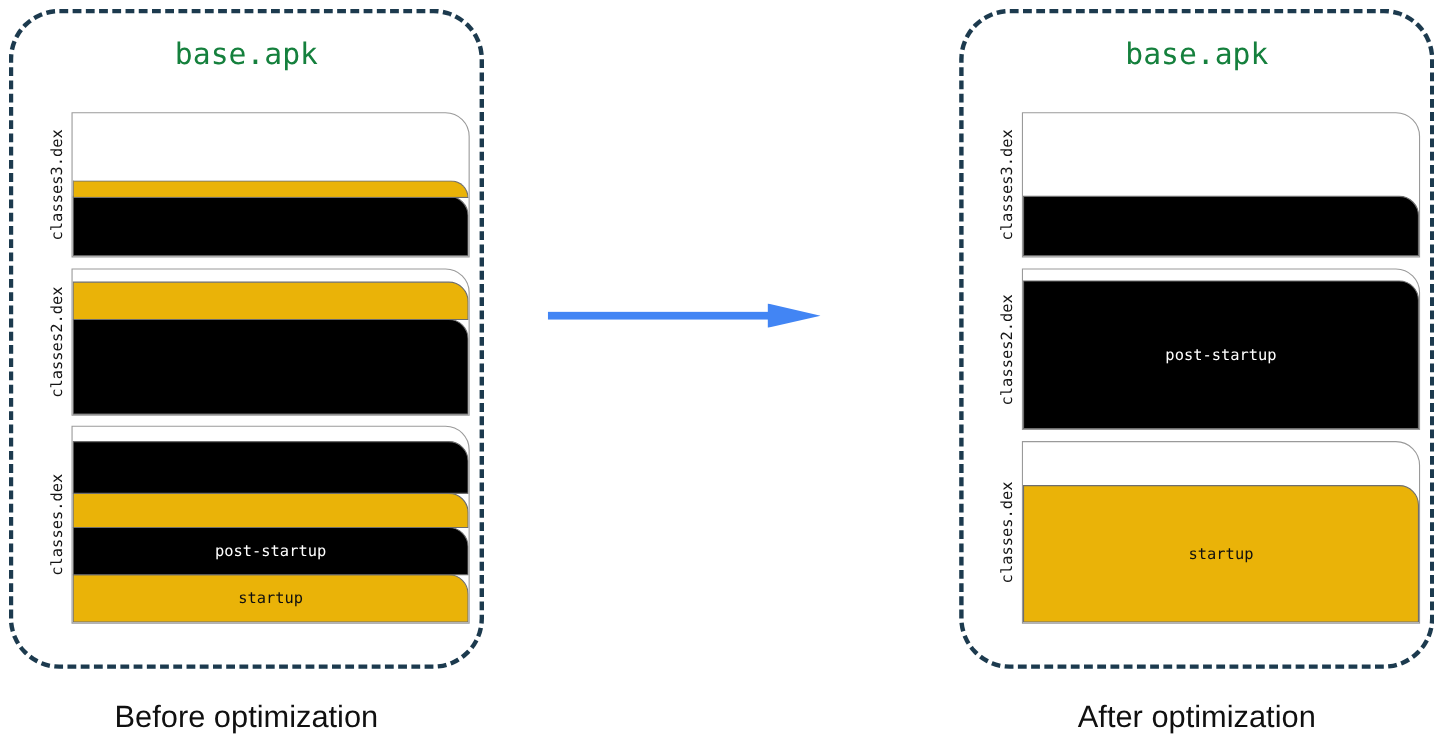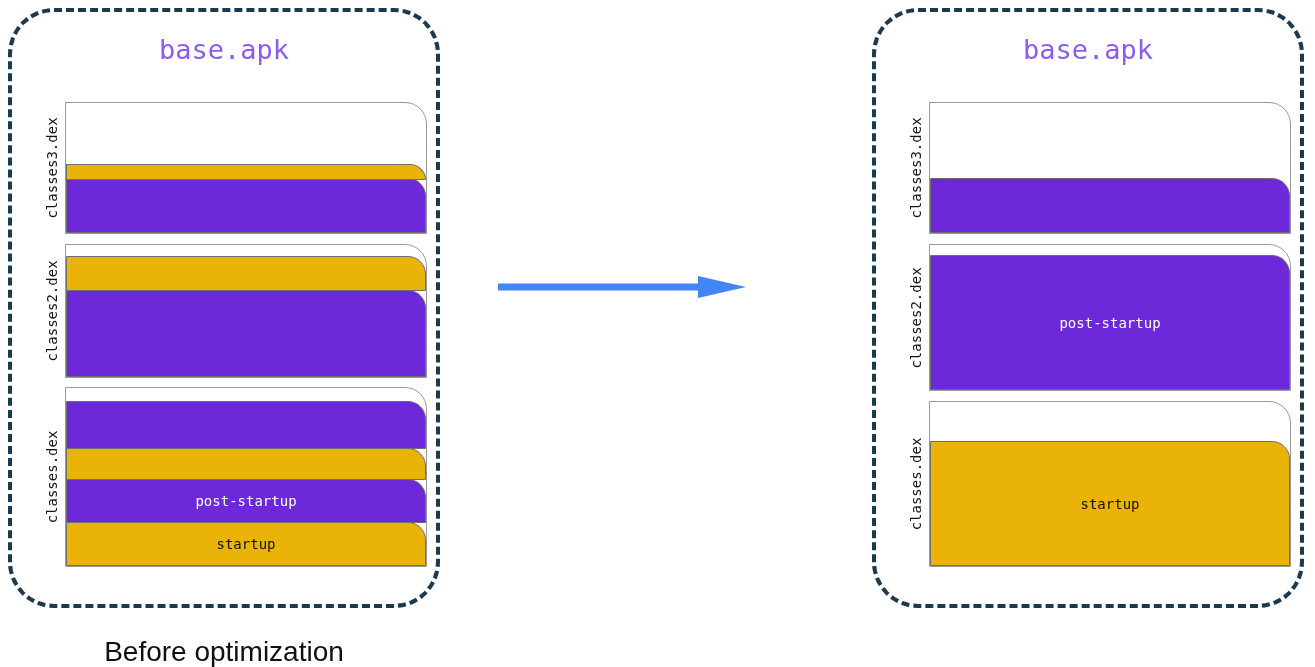--- a/index.html
+++ b/index.html
@@ -29,21 +29,21 @@
     background: #ffffff;
   }
   .apk-title {
     position: absolute;
     left: 0;
     right: 0;
     top: 22px;
     text-align: center;
     font-family: "DejaVu Sans Mono", "Liberation Mono", monospace;
     font-size: 27px;
-    color: #8b5cf6;
+    color: #15803d;
     letter-spacing: 0px;
     white-space: nowrap;
   }
 
   
   .dex-group {
     position: absolute;
     display: flex;
     flex-direction: row;
     align-items: stretch;
@@ -89,21 +89,21 @@
     border-top-right-radius: 18px;
     margin-top: -1.5px;
     display: flex;
     align-items: center;
     justify-content: center;
     font-family: "DejaVu Sans Mono", "Liberation Mono", monospace;
     font-size: 14px;
     line-height: 1;
     white-space: nowrap;
   }
-  .seg.blue  { background: #6d28d9; }
+  .seg.blue  { background: #000000; }
   .seg.green { background: #eab308; }
   .seg-label-light { color: #ffffff; }
   .seg-label-dark  { color: #101010; }
 
   
   .arrow {
     position: absolute;
     left: 498px;
     top: 276px;
     width: 248px;
@@ -227,14 +227,15 @@
         <div class="seg-stack" style="height:100%;">
           <div class="seg green" style="height:76%;">
             <span class="seg-label-dark">startup</span>
           </div>
         </div>
       </div>
     </div>
   </div>
 
   <div class="caption" style="left:8px; top:636px; width:432px;">Before optimization</div>
+  <div class="caption" style="left:872px; top:636px; width:432px;">After optimization</div>
 
 </div>
 
 </body></html>

